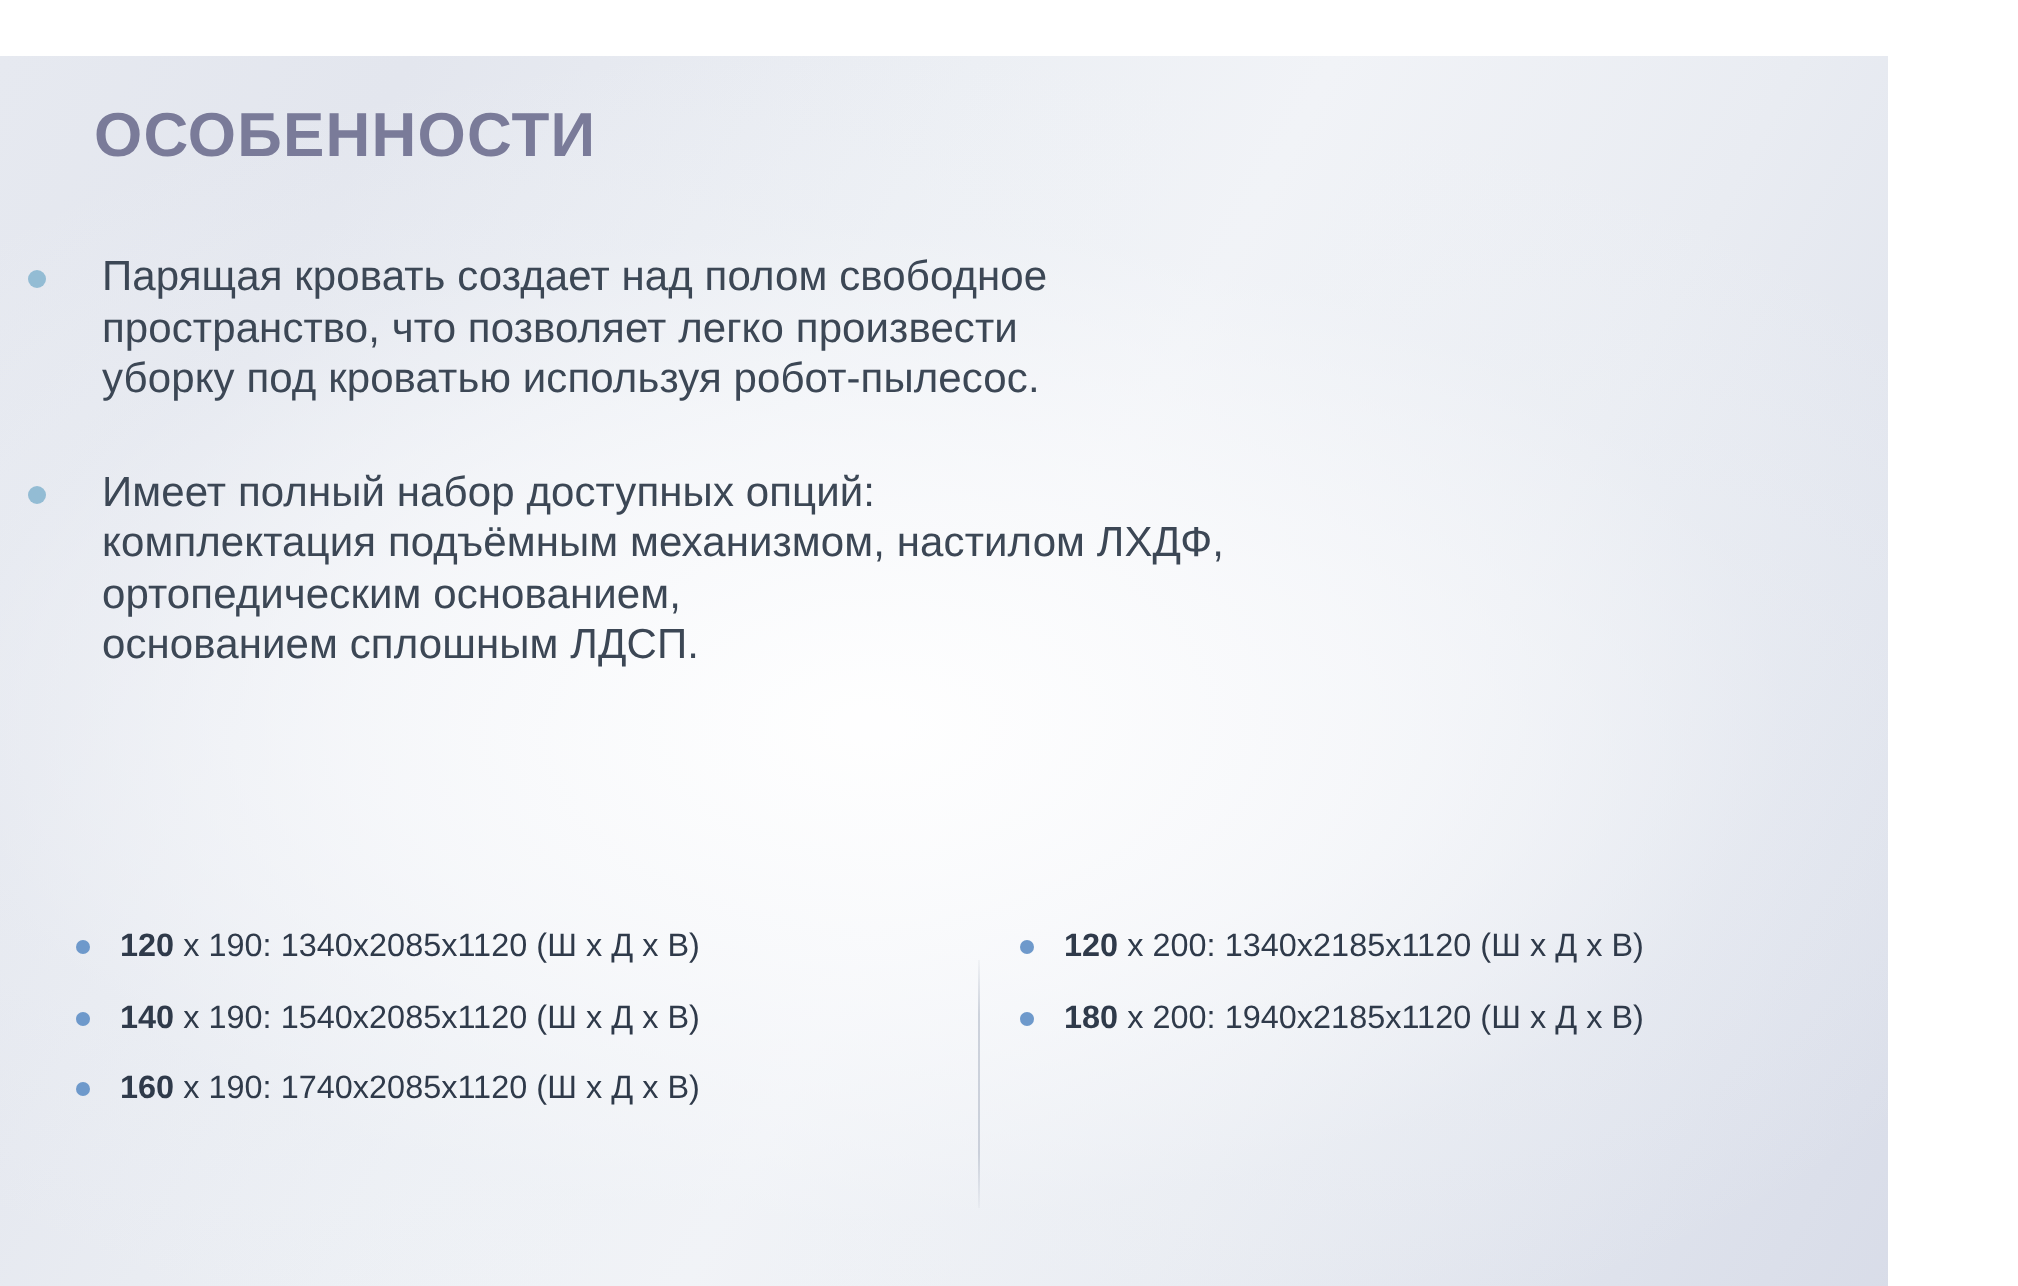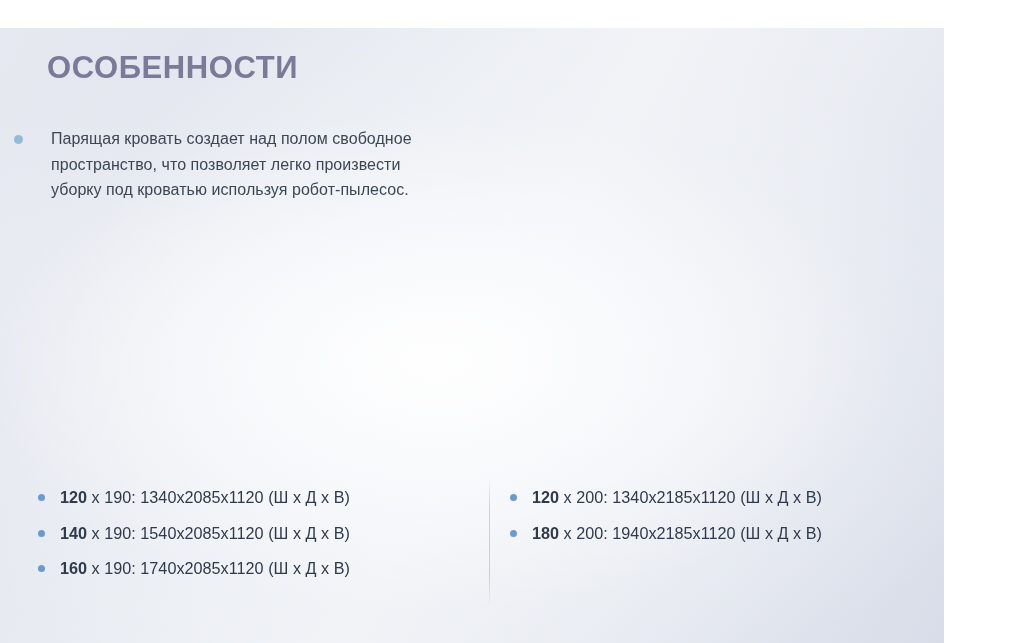--- a/index.html
+++ b/index.html
@@ -66,21 +66,21 @@
     position: absolute;
     left: 0;
     top: 9px;
     width: 9px;
     height: 9px;
     border-radius: 50%;
     background: #93bcd4;
   }
   .feature-text {
     display: block;
-    font-size: 16px;
+    font-size: 21px;
     line-height: 25.5px;
     color: #3c4755;
     white-space: pre-line;
     letter-spacing: 0.05px;
   }
 
   
 
   .heading-dimensions {
     position: absolute;
@@ -102,21 +102,21 @@
     background: linear-gradient(180deg,
       rgba(180,188,202,0.10) 0%,
       rgba(175,183,198,0.58) 22%,
       rgba(175,183,198,0.58) 78%,
       rgba(180,188,202,0.10) 100%);
   }
 
   .dim-columns {
     position: absolute;
     left: 0;
-    top: 460px;
+    top: 436px;
     width: 1009px;
     display: flex;
     justify-content: space-between;
   }
   .dim-col {
     box-sizing: border-box;
   }
   .dim-col--left  { width: 489px; padding-left: 38px; }
   .dim-col--right { width: 520px; padding-left: 21px; }
 
@@ -158,20 +158,27 @@
 
   <div class="features-list">
 
     <div class="feature-item">
       <span class="dot"></span>
       <span class="feature-text">Парящая кровать создает над полом свободное
 пространство, что позволяет легко произвести
 уборку под кроватью используя робот-пылесос.</span>
     </div>
 
+    <div class="feature-item">
+      <span class="dot"></span>
+      <span class="feature-text">Имеет полный набор доступных опций:
+комплектация подъёмным механизмом, настилом ЛХДФ,
+ортопедическим основанием,
+основанием сплошным ЛДСП.</span>
+    </div>
 
   </div>
 
 
   <div class="dim-divider"></div>
 
   <div class="dim-columns">
 
     <div class="dim-col dim-col--left">
       <div class="dim-item">

